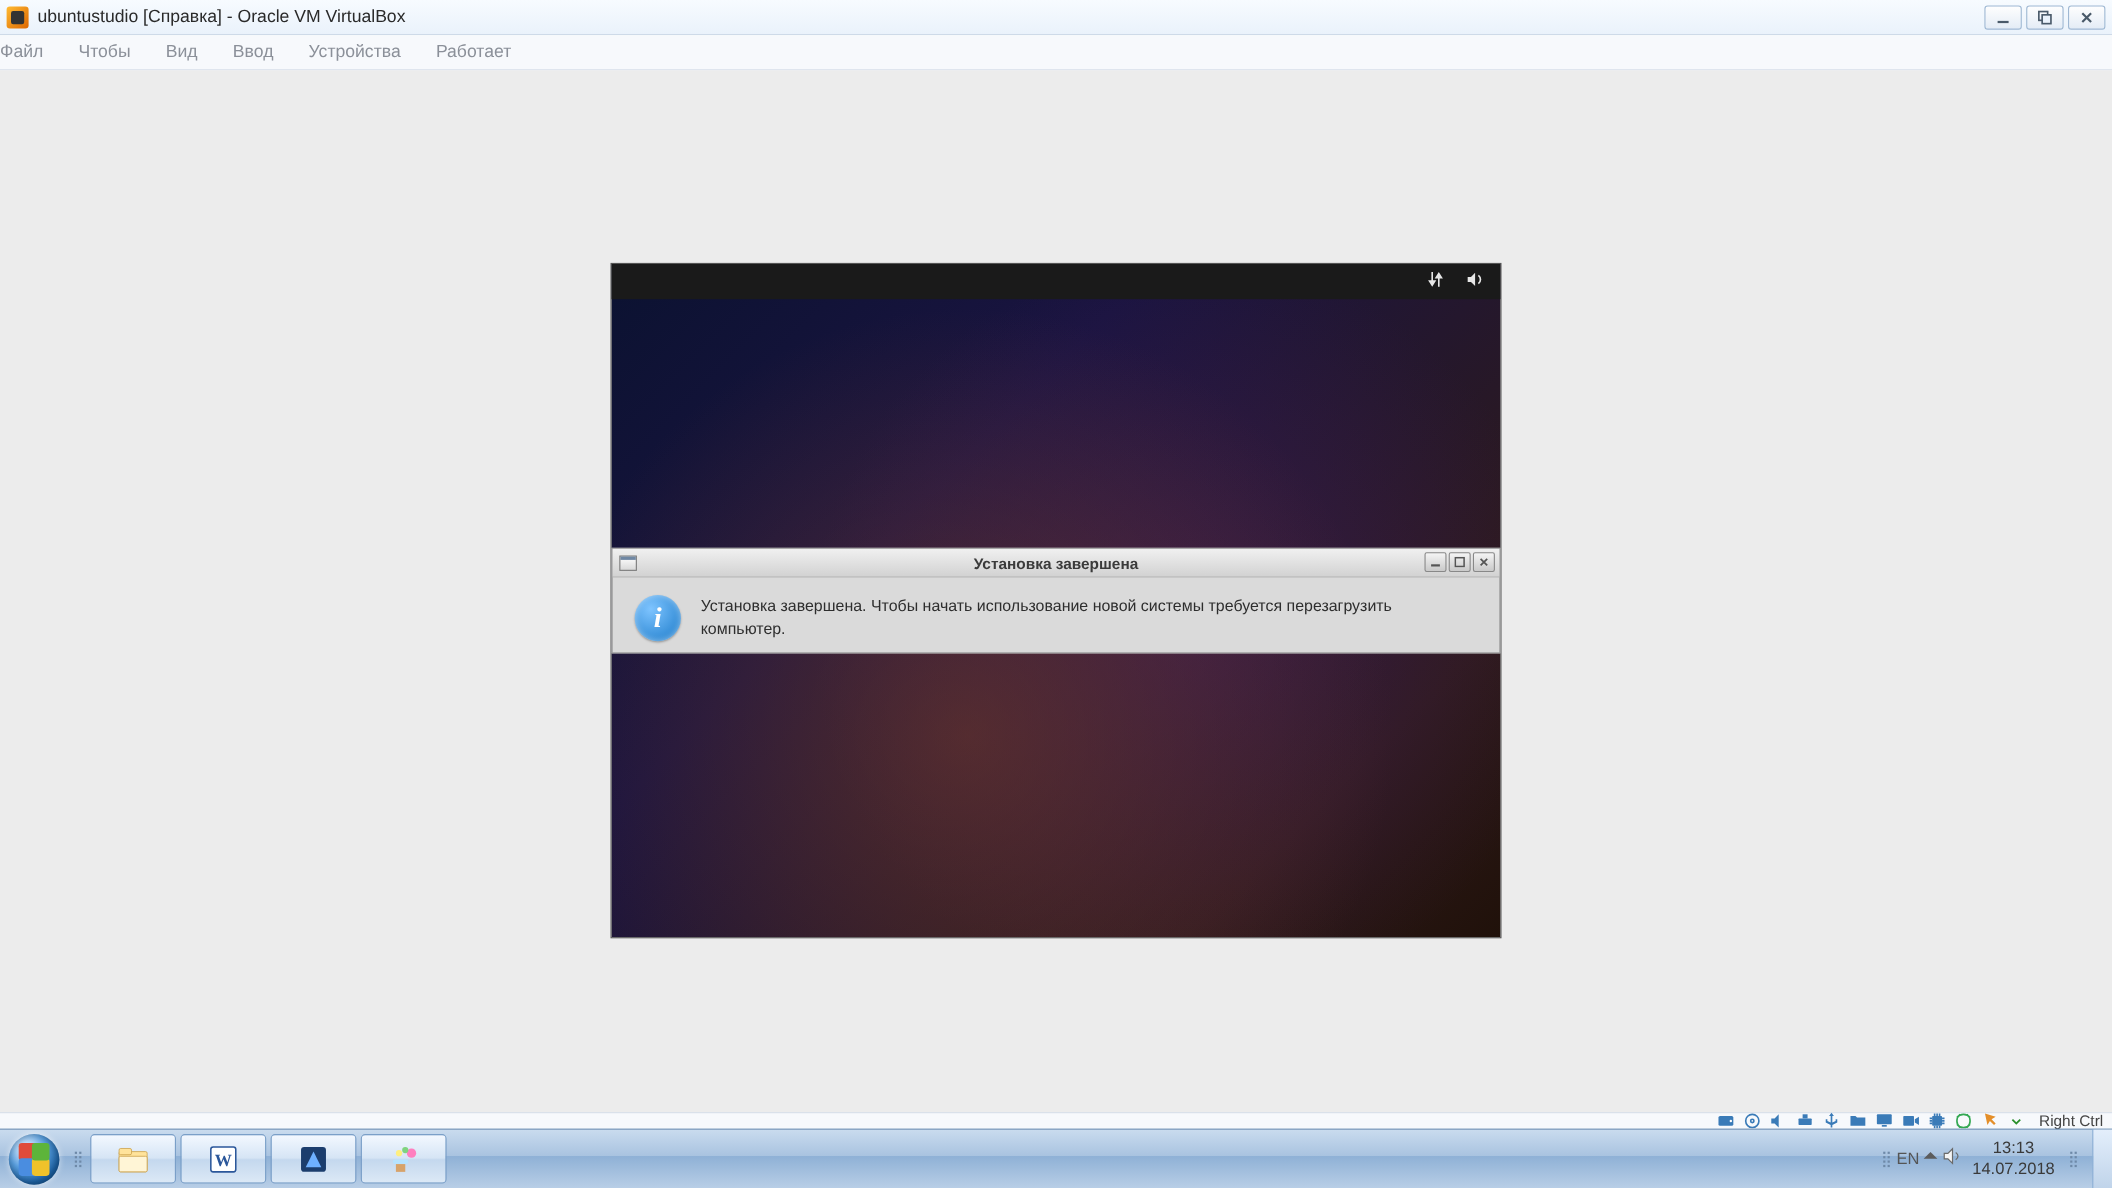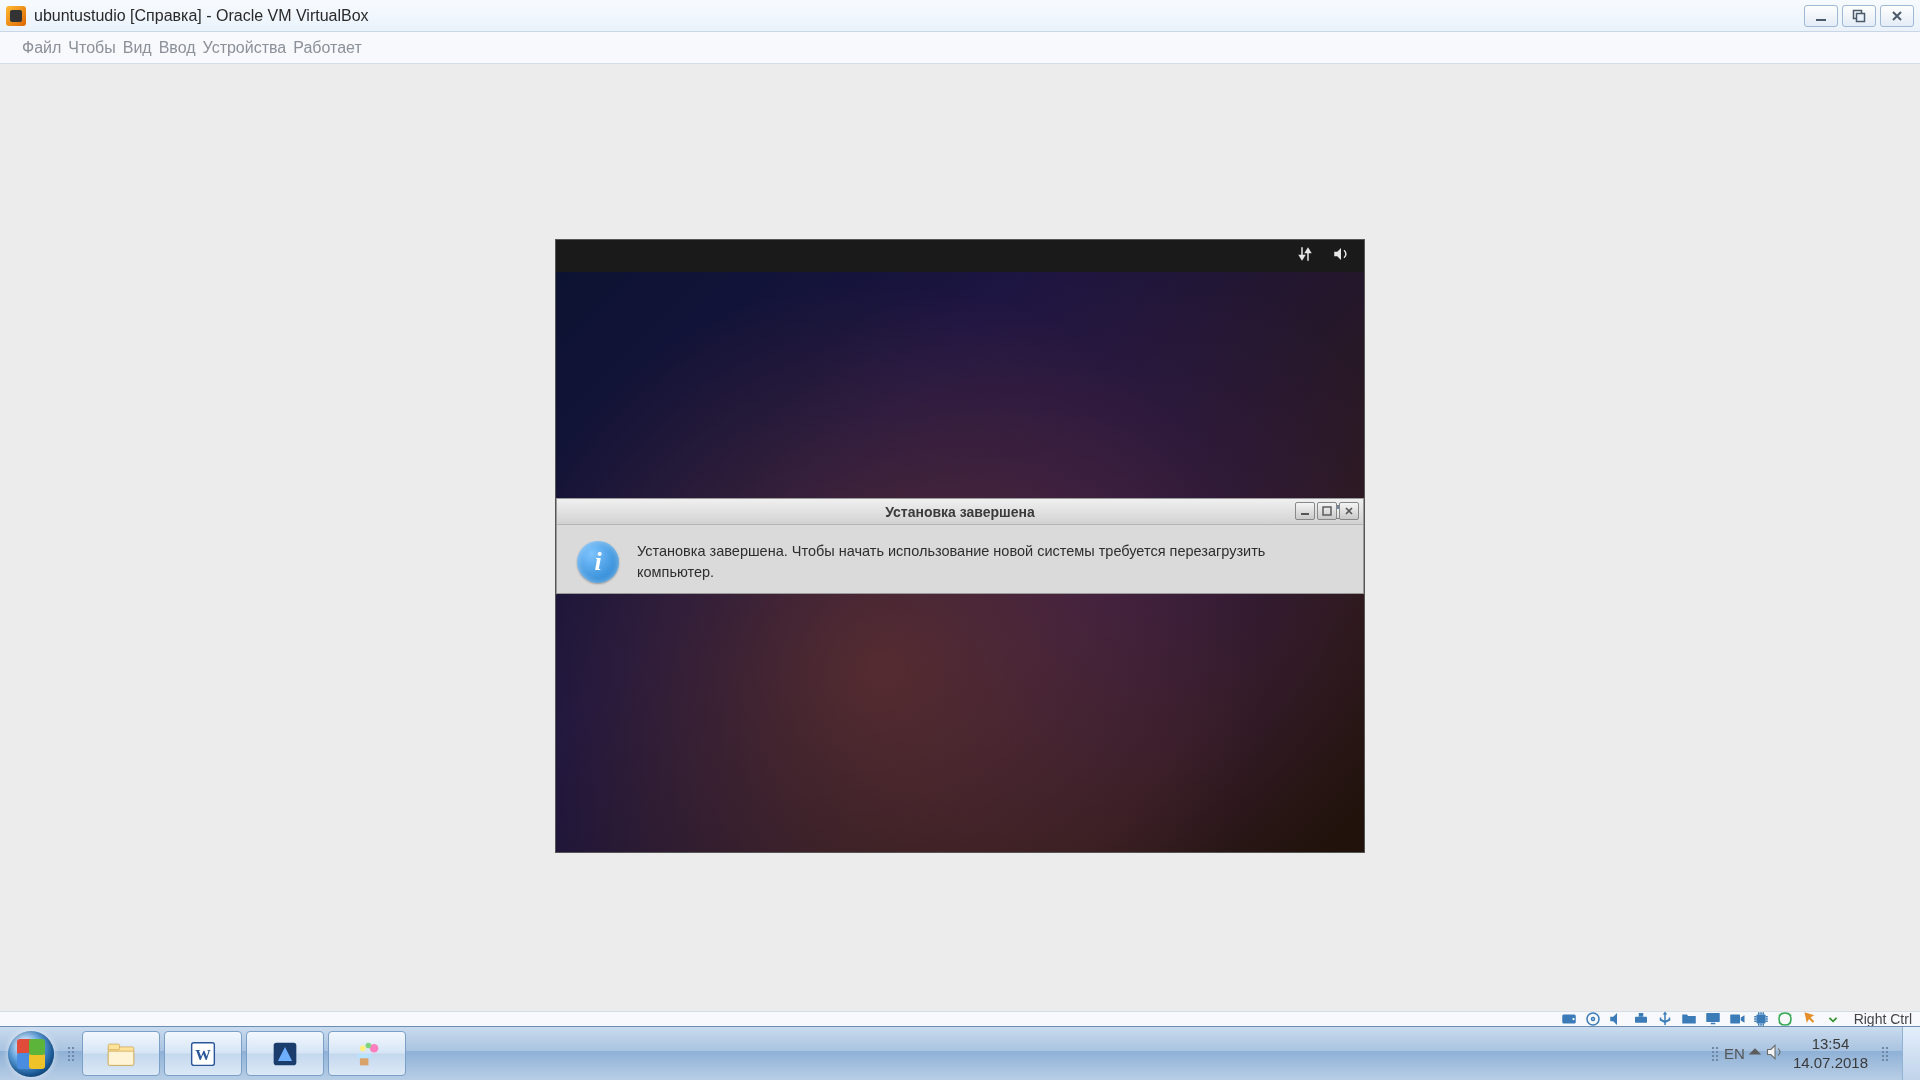--- a/index.html
+++ b/index.html
@@ -9,37 +9,37 @@
   
   .vbox-window { flex: 1; display: flex; flex-direction: column; background: #fff; }
   .titlebar { height: 32px; display: flex; align-items: center; background: linear-gradient(#f7fbff,#eaf2fb); border-bottom: 1px solid #c9d6e6; padding: 0 6px; }
   .titlebar .app-icon { width: 20px; height: 20px; background: linear-gradient(135deg,#ffbb33,#dd6600); border-radius: 3px; margin-right: 8px; position: relative; }
   .titlebar .app-icon::after { content:""; position:absolute; left:4px; top:4px; right:4px; bottom:4px; background:#333; border-radius:2px; }
   .titlebar .title-text { font-size: 16px; color: #2a2a2a; }
   .titlebar .spacer { flex:1; }
   .win-btn { width: 34px; height: 22px; margin-left: 4px; border: 1px solid #9fb8d3; border-radius: 3px; background: linear-gradient(#fefefe,#e4ecf6); display:flex; align-items:center; justify-content:center; color:#4a5a6a; cursor:pointer; }
   .win-btn svg { width: 14px; height: 14px; }
 
-  .menubar { height: 32px; display: flex; align-items: center; gap: 7px; padding: 0 22px; background: #f7f9fc; border-bottom: 1px solid #d4dde8; font-size: 16px; color: #8b9099; }
+  .menubar { height: 32px; display: flex; align-items: center; gap: 32px; padding: 0 0; background: #f7f9fc; border-bottom: 1px solid #d4dde8; font-size: 16px; color: #8b9099; }
   .menubar .mi { cursor: pointer; }
 
   
   .client-area { flex:1; background: #ececec; display: flex; align-items: flex-start; justify-content: center; padding-top: 175px; position: relative; }
   .guest-screen { width: 810px; height: 614px; background:
       radial-gradient(circle at 40% 70%, rgba(120,60,40,0.55), transparent 60%),
       radial-gradient(circle at 65% 55%, rgba(66,30,90,0.6), transparent 55%),
       linear-gradient(135deg,#0b1231 0%, #1a1440 35%, #2e1a1a 80%, #20110a 100%);
       position: relative; border: 1px solid #555; }
   .guest-topbar { position:absolute; top:0; left:0; right:0; height:32px; background:#1a1a1a; display:flex; align-items:center; justify-content:flex-end; gap:18px; padding-right:14px; }
   .guest-topbar .ticon { color:#e6e6e6; }
   .guest-topbar .ticon svg { width:18px; height:18px; }
 
   
   .dialog { position:absolute; left:0; right:0; top:258px; background:#dadada; border:1px solid #9a9a9a; }
-  .dlg-title { height:26px; background: linear-gradient(#f0f0f0,#d2d2d2); display:flex; align-items:center; padding:0 6px; font-size:14px; font-weight:bold; color:#3b3b3b; border-bottom:1px solid #b5b5b5; position:relative;justify-content:flex-end; }
+  .dlg-title { height:26px; background: linear-gradient(#f0f0f0,#d2d2d2); display:flex; align-items:center; padding:0 6px; font-size:14px; font-weight:bold; color:#3b3b3b; border-bottom:1px solid #b5b5b5; position:relative; }
   .dlg-title .dlg-icon { width:16px; height:14px; border:1px solid #7a7a7a; background:linear-gradient(#fff,#d9d9d9); margin-right:8px; position:relative; }
   .dlg-title .dlg-icon::before { content:""; position:absolute; top:0; left:0; right:0; height:3px; background:#6f87a3; }
   .dlg-title .dlg-label { position:absolute; left:0; right:0; text-align:center; pointer-events:none; }
   .dlg-ctrls { position:absolute; right:4px; top:3px; display:flex; gap:2px; }
   .dlg-btn { width:20px; height:18px; background:linear-gradient(#f5f5f5,#c9c9c9); border:1px solid #888; border-radius:2px; display:flex; align-items:center; justify-content:center; color:#555; cursor:pointer; }
   .dlg-btn svg { width:10px; height:10px; }
   .dlg-body { display:flex; padding:16px 20px 10px 20px; gap:18px; }
   .info-icon { width:42px; height:42px; border-radius:50%; background: radial-gradient(circle at 35% 30%, #7ec4ff, #1677c7); display:flex; align-items:center; justify-content:center; color:#fff; font-style:italic; font-family:"Georgia",serif; font-size:26px; font-weight:bold; box-shadow: inset 0 0 6px rgba(255,255,255,0.5), 0 1px 2px rgba(0,0,0,0.3); flex-shrink:0; }
   .dlg-text { font-size:14.5px; color:#2e2e2e; line-height:1.45; flex:1; }
   .dlg-actions { display:flex; justify-content:flex-end; padding: 4px 14px 14px 14px; }
@@ -312,21 +312,21 @@
           <path d="M3 10 L8 5 L13 10 Z" fill="currentColor"></path>
         </svg>
     </span>
     <span class="tri">
       <svg viewBox="0 0 24 24" fill="#f4f4f4" stroke="#6a6a6a" stroke-width="1.3">
           <path d="M3 9v6h4l5 5V4L7 9H3z"></path>
           <path d="M15.5 8c1.5 1 2.5 2.4 2.5 4s-1 3-2.5 4" fill="none"></path>
         </svg>
     </span>
     <div class="clock">
-      <div>13:54</div>
+      <div>13:13</div>
       <div>14.07.2018</div>
     </div>
     <div class="task-sep">
       <div class="dots-grid">
           <span>
             <i></i>
             <i></i>
           </span>
           <span>
             <i></i>

